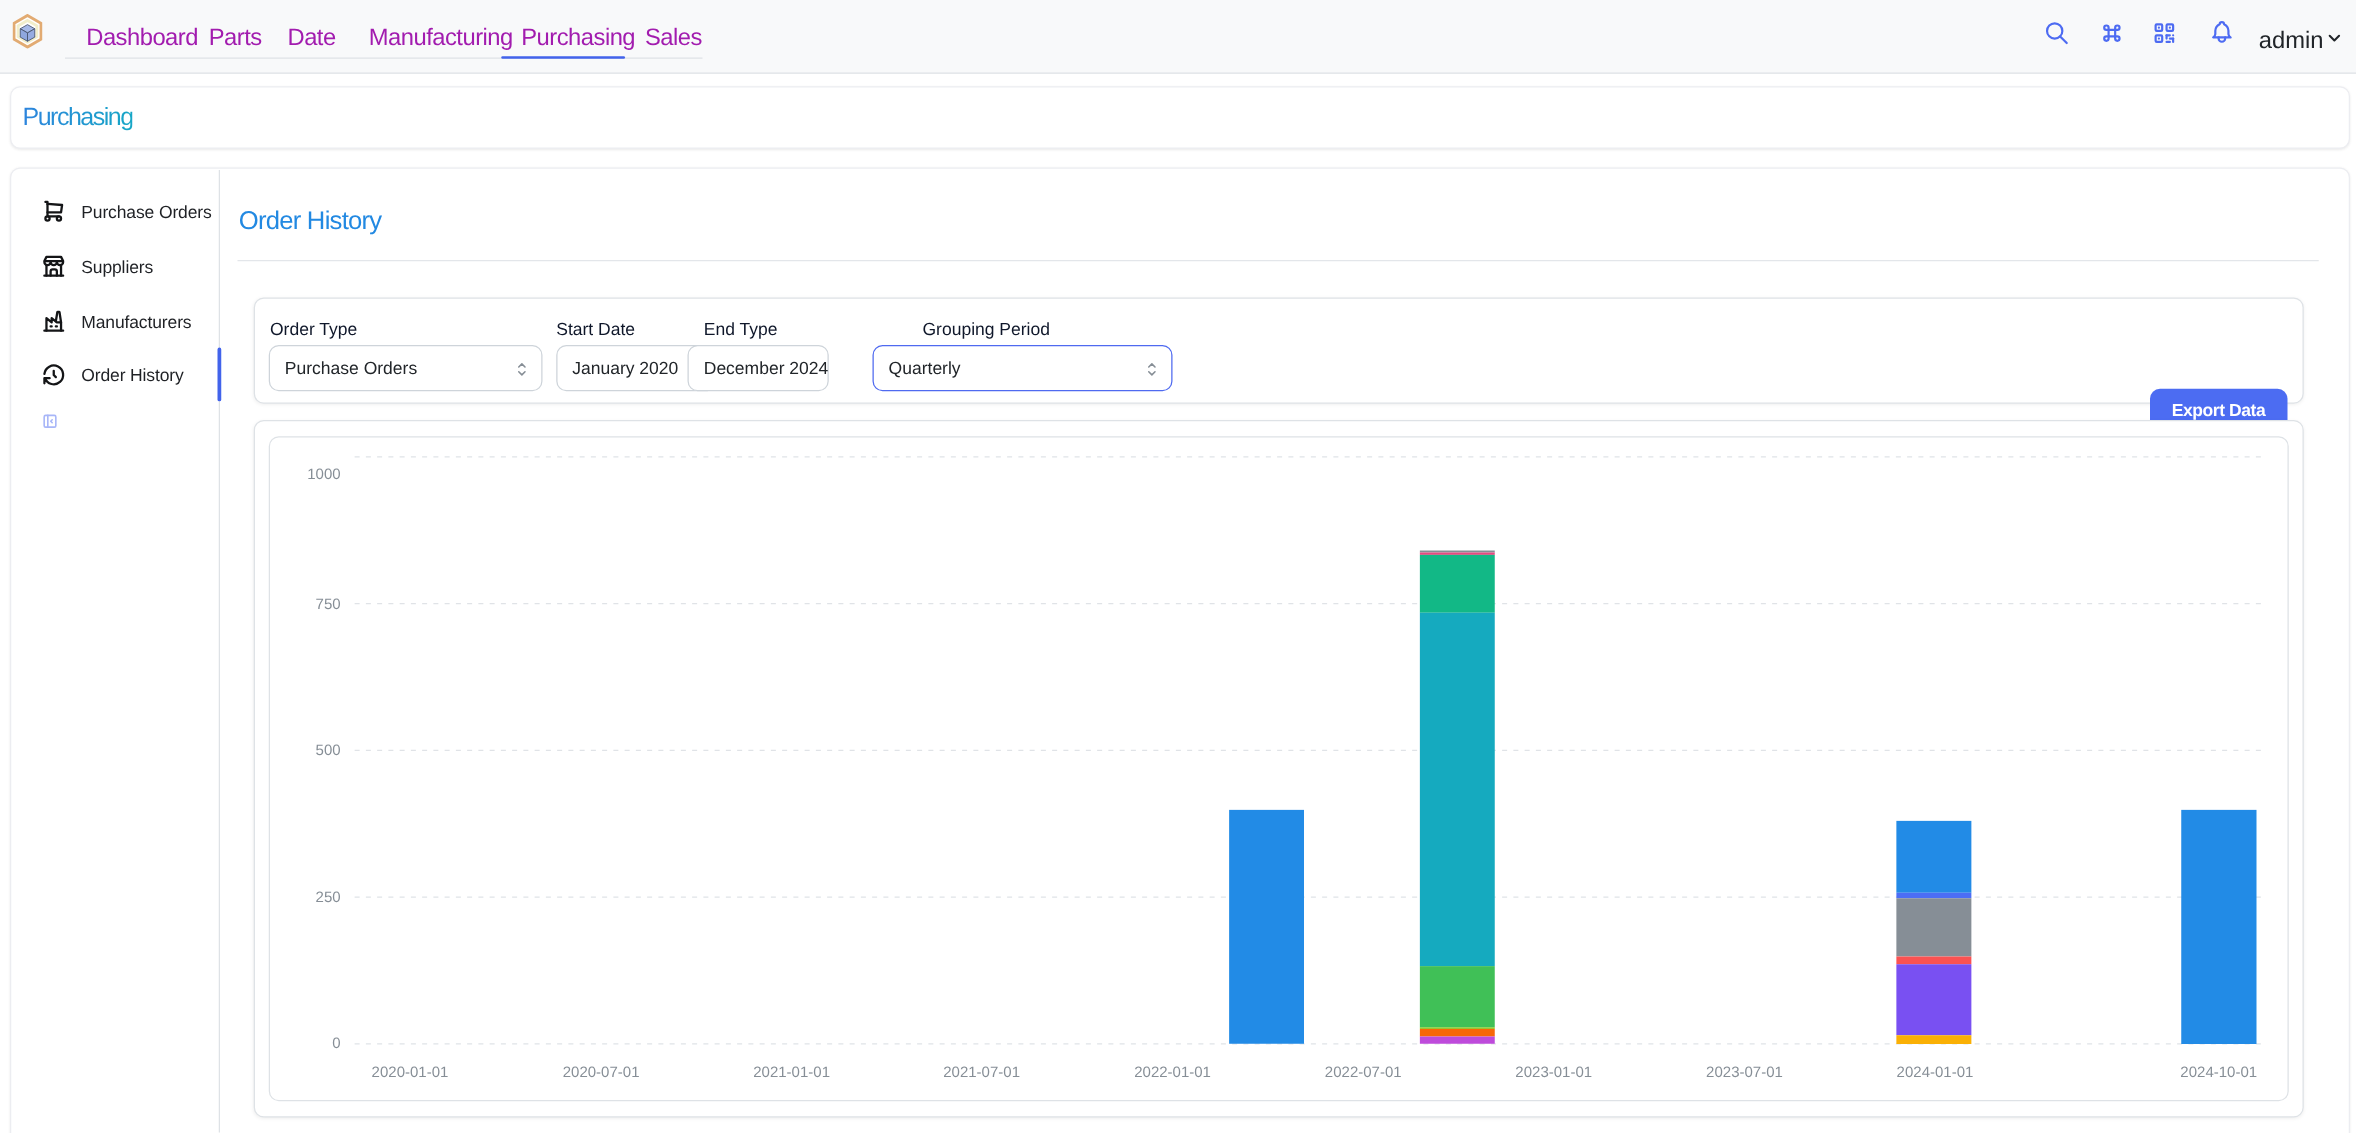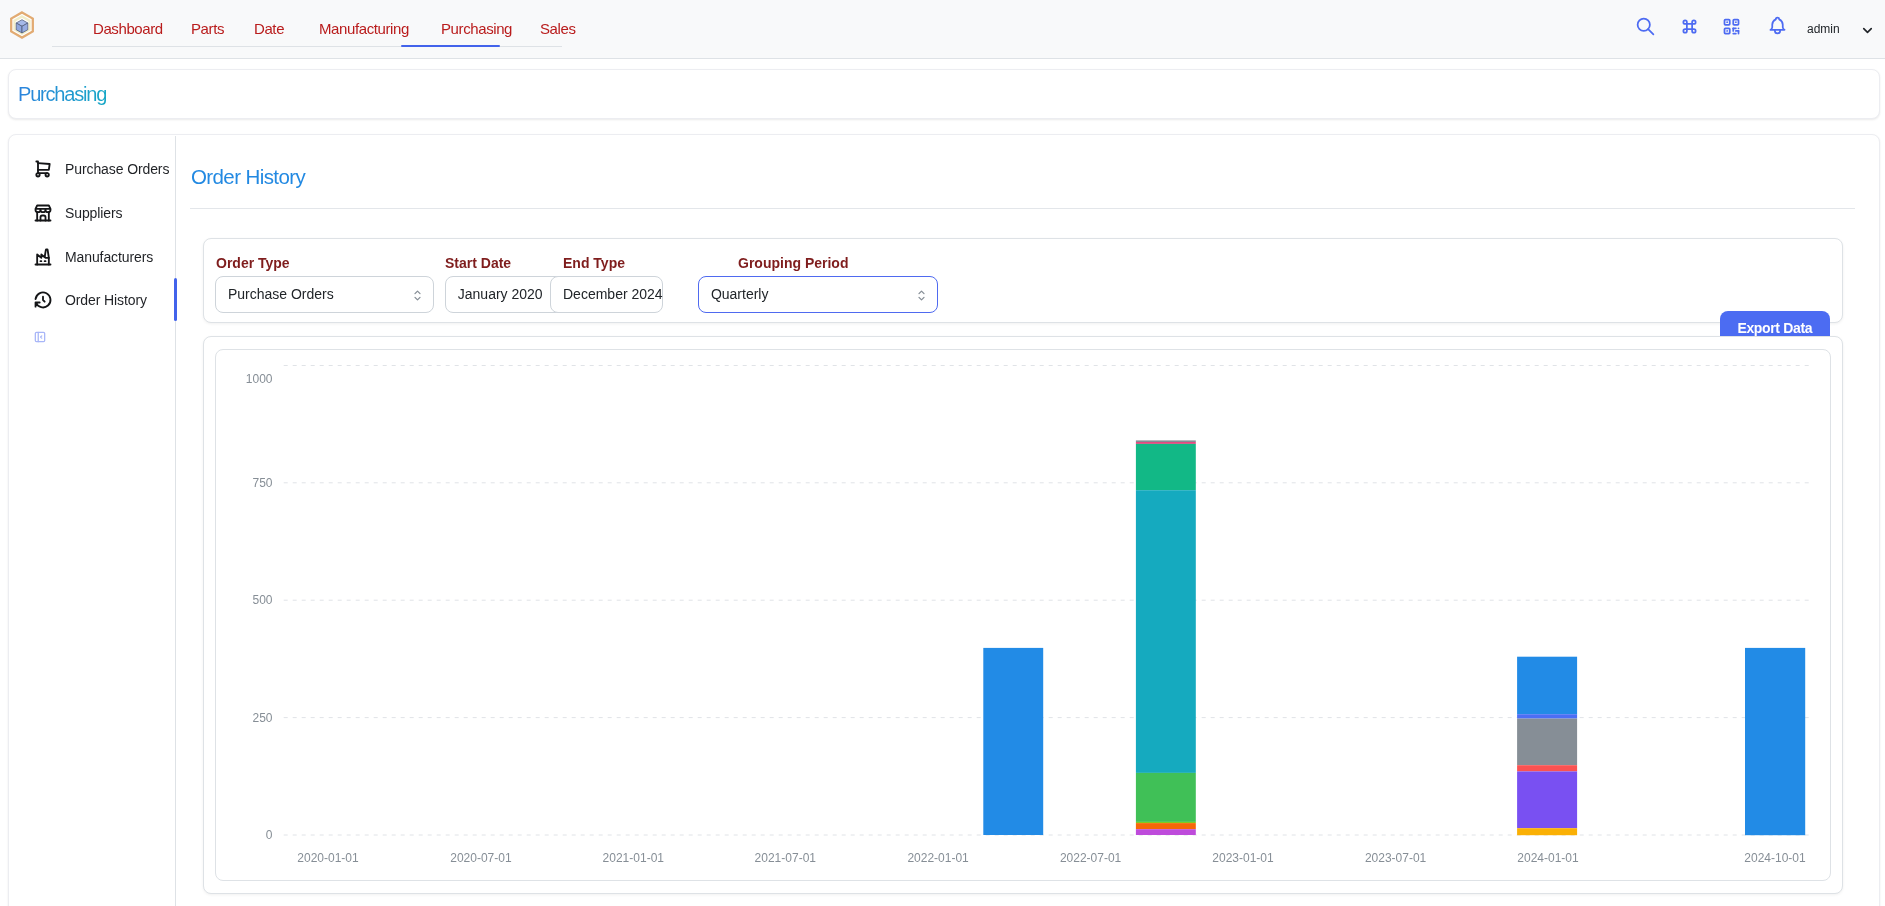--- a/index.html
+++ b/index.html
@@ -1,41 +1,41 @@
 <!DOCTYPE html>
 <html><head>
 <meta charset="utf-8">
 <style>
 * { margin:0; padding:0; box-sizing:border-box; }
 html,body { width:1885px; height:906px; overflow:hidden; background:#fff;
   font-family:"Liberation Sans", sans-serif; }
 .abs { position:absolute; }
 #navbar { position:absolute; left:0; top:0; width:1885px; height:59px;
   background:#f8f9fa; border-bottom:1px solid #dee2e6; }
-.tab { position:absolute; top:20px; font-size:15px; letter-spacing:-0.4px; color:#b91c1c;margin-left:24px; }
+.tab { position:absolute; top:20px; font-size:19px; letter-spacing:-0.4px; color:#a21caf; }
 #tabline { position:absolute; left:52px; top:46px; width:510px; height:1px; background:#dee2e6; }
 #tabactive { position:absolute; left:400.7px; top:44.7px; width:99px; height:2.6px; background:#4263eb; border-radius:2px; }
 #pband { position:absolute; left:8px; top:68.5px; width:1872px; height:50.5px;
   background:#fff; border:1px solid #ecedf1; border-radius:8px;
   box-shadow:0 1px 3px rgba(0,0,0,.04), 0 1px 2px rgba(0,0,0,.05); }
 #pband .t { position:absolute; left:9px; top:13.5px; font-size:20px; letter-spacing:-1.2px;
   background:linear-gradient(90deg,#2d84dd,#17a7c6);
   -webkit-background-clip:text; background-clip:text; color:transparent; }
 #panel { position:absolute; left:8px; top:134.3px; width:1872px; height:790px;
   background:#fff; border:1px solid #ecedf1; border-radius:8px;
   box-shadow:0 1px 3px rgba(0,0,0,.04), 0 1px 2px rgba(0,0,0,.05); }
 #sidediv { position:absolute; left:175.4px; top:136px; width:1px; height:770px; background:#dee2e6; }
 #sideactive { position:absolute; left:173.6px; top:278px; width:3.6px; height:43px; background:#4263eb; border-radius:2px; }
 .srow { position:absolute; display:flex; align-items:center; gap:12px; }
 .srow .lbl { font-size:14px; letter-spacing:-0.1px; color:#1f2125; }
 #title { position:absolute; left:191px; top:164.5px; font-size:20.5px; letter-spacing:-0.6px; color:#2289e2; }
 #tdiv { position:absolute; left:190px; top:208.4px; width:1665px; height:1px; background:#e3e6ea; }
 #fcard { position:absolute; left:202.7px; top:238.4px; width:1640px; height:84.7px;
   border:1px solid #dee2e6; border-radius:8px; background:#fff; box-shadow:0 1px 3px rgba(0,0,0,.06); }
-.flabel { position:absolute; top:255px; font-size:14px; font-weight:700; color:#7f1d1d; }
+.flabel { position:absolute; top:255px; font-size:14px; font-weight:400; color:#0f172a; }
 .finput { position:absolute; top:275.7px; height:37.5px; background:#fff;
   border:1px solid #ced4da; border-radius:8px; font-size:14px; color:#212529;
   display:flex; align-items:center; padding:0 10px 0 12px; white-space:nowrap; }
 .sel-ico { position:absolute; right:8px; top:11px; }
 #expbtn { position:absolute; left:1719.8px; top:262.8px; width:110px; height:34.5px;
   background:#4c6cf2; border-radius:8px; color:#fff; font-size:14px; font-weight:600; letter-spacing:-0.35px;
   display:flex; align-items:center; justify-content:center;margin-top:48px; }
 #ccard1 { position:absolute; left:202.7px; top:336px; width:1640px; height:557.6px;
   border:1px solid #dee2e6; border-radius:8px; background:#fff; box-shadow:0 1px 3px rgba(0,0,0,.06); }
 #ccard2 { position:absolute; left:215px; top:348.5px; width:1616px; height:532.3px;
@@ -77,21 +77,21 @@
       <path d="M20 14l0 .01"></path>
       <path d="M14 14l0 3"></path>
       <path d="M14 20l3 0"></path>
       <path d="M17 17l3 0"></path>
       <path d="M20 17l0 3"></path>
     </svg>
   <svg class="abs" style="left:1767px;top:15px" width="21" height="21" viewBox="0 0 24 24" fill="none" stroke="#4d6bf2" stroke-width="2" stroke-linecap="round" stroke-linejoin="round">
       <path d="M10 5a2 2 0 1 1 4 0a7 7 0 0 1 4 6v3a4 4 0 0 0 2 3h-16a4 4 0 0 0 2 -3v-3a7 7 0 0 1 4 -6"></path>
       <path d="M9 17v1a3 3 0 0 0 6 0v-1"></path>
     </svg>
-  <span class="abs" style="left:1807px;top:22px;font-size:12px;color:#212529">admin</span>
+  <span class="abs" style="left:1807px;top:22px;font-size:19px;color:#212529">admin</span>
   <svg class="abs" style="left:1860px;top:23px" width="15" height="15" viewBox="0 0 24 24" fill="none" stroke="#212529" stroke-width="2.6" stroke-linecap="round" stroke-linejoin="round">
       <path d="M6 9l6 6l6 -6"></path>
     </svg>
 </div>
 
 <div id="pband">
     <span class="t">Purchasing</span>
   </div>
 
 <div id="panel"></div>

